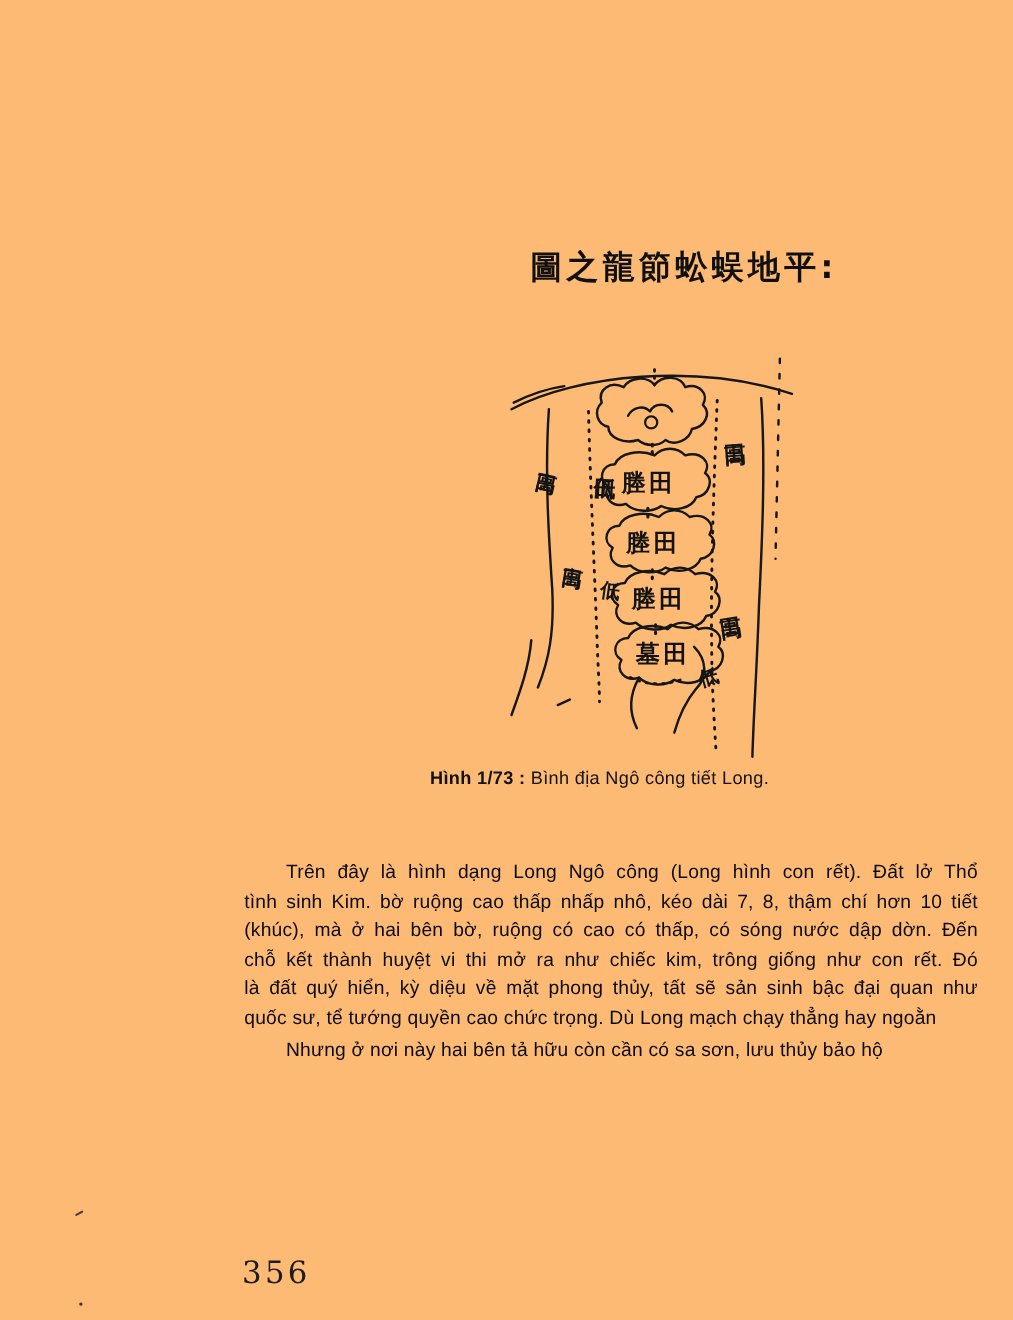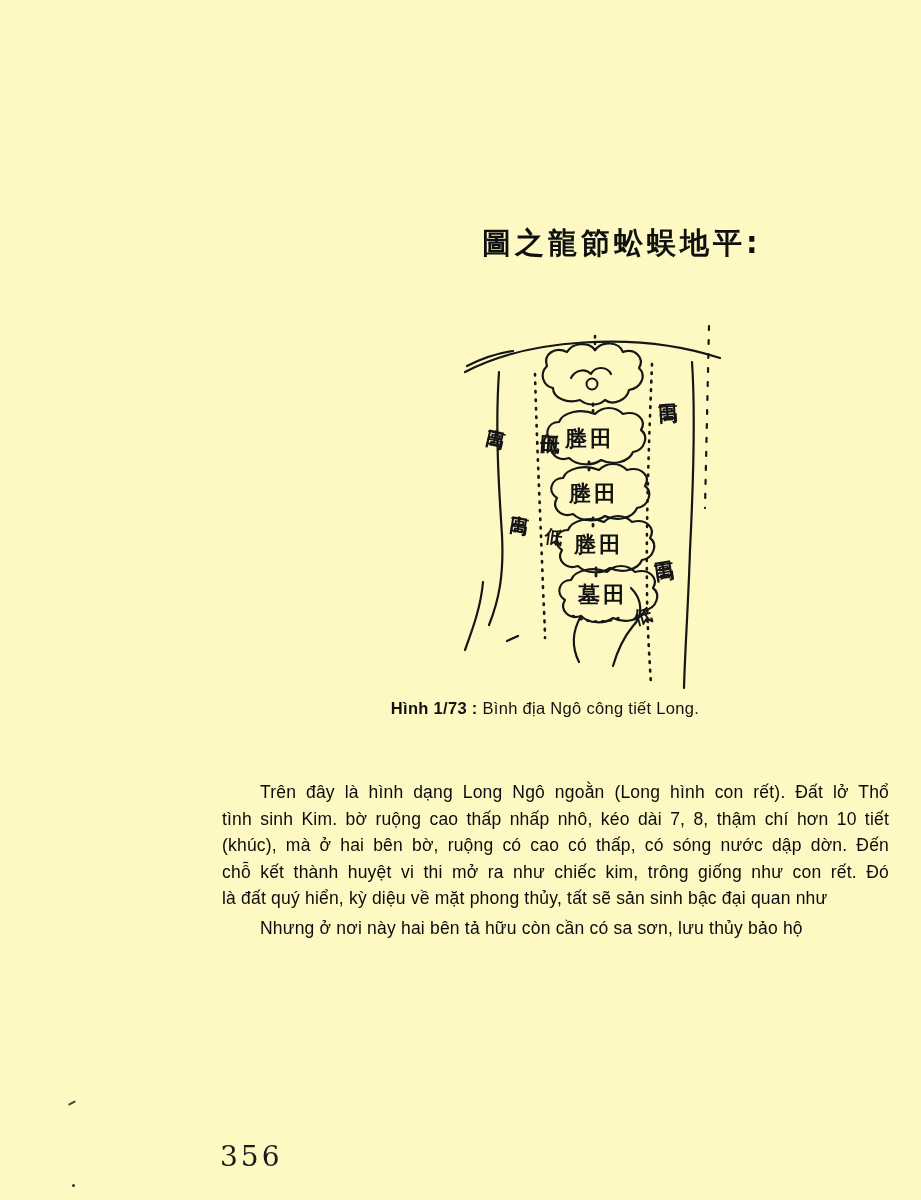--- a/index.html
+++ b/index.html
@@ -1,18 +1,18 @@
 <!DOCTYPE html>
 <html><head>
 <meta charset="utf-8">
 <style>
   html,body { margin:0; padding:0; background:#e8e8e8; }
   .page {
     position:relative; width:921px; height:1200px;
-    background:#fef9c3; overflow:hidden;
+    background:#fdba74; overflow:hidden;
     font-family:"Liberation Sans", sans-serif;
     color:#0d0d0d;
   }
 
   
   .cjk-title {
     position:absolute; left:482px; top:224px; width:290px;
     font-family:"DejaVu Sans", sans-serif;
     font-size:29px; font-weight:bold; letter-spacing:4px;
     white-space:nowrap; color:#101010;
@@ -131,25 +131,26 @@
     <div class="seglabel" style="left:123px; top:260px;">墓田</div>
   </div>
 
   <div class="caption">
     <span class="cap-label">Hình 1/73 :</span>
     <span>Bình địa Ngô công tiết Long.</span>
   </div>
 
   <div class="bodytext">
     <div class="para">
-        <div class="line">Trên đây là hình dạng Long Ngô ngoằn (Long hình con rết). Đất lở Thổ</div>
+        <div class="line">Trên đây là hình dạng Long Ngô công (Long hình con rết). Đất lở Thổ</div>
         <div class="line">tình sinh Kim. bờ ruộng cao thấp nhấp nhô, kéo dài 7, 8, thậm chí hơn 10 tiết</div>
         <div class="line">(khúc), mà ở hai bên bờ, ruộng có cao có thấp, có sóng nước dập dờn. Đến</div>
         <div class="line">chỗ kết thành huyệt vi thi mở ra như chiếc kim, trông giống như con rết. Đó</div>
         <div class="line">là đất quý hiển, kỳ diệu về mặt phong thủy, tất sẽ sản sinh bậc đại quan như</div>
+        <div class="line">quốc sư, tể tướng quyền cao chức trọng. Dù Long mạch chạy thẳng hay ngoằn</div>
       </div>
     <div class="para">
         <div class="line">Nhưng ở nơi này hai bên tả hữu còn cần có sa sơn, lưu thủy bảo hộ</div>
       </div>
   </div>
 
   <div class="pagenum">356</div>
 
   <div class="artifact-dash"></div>
   <div class="artifact-dot"></div>

